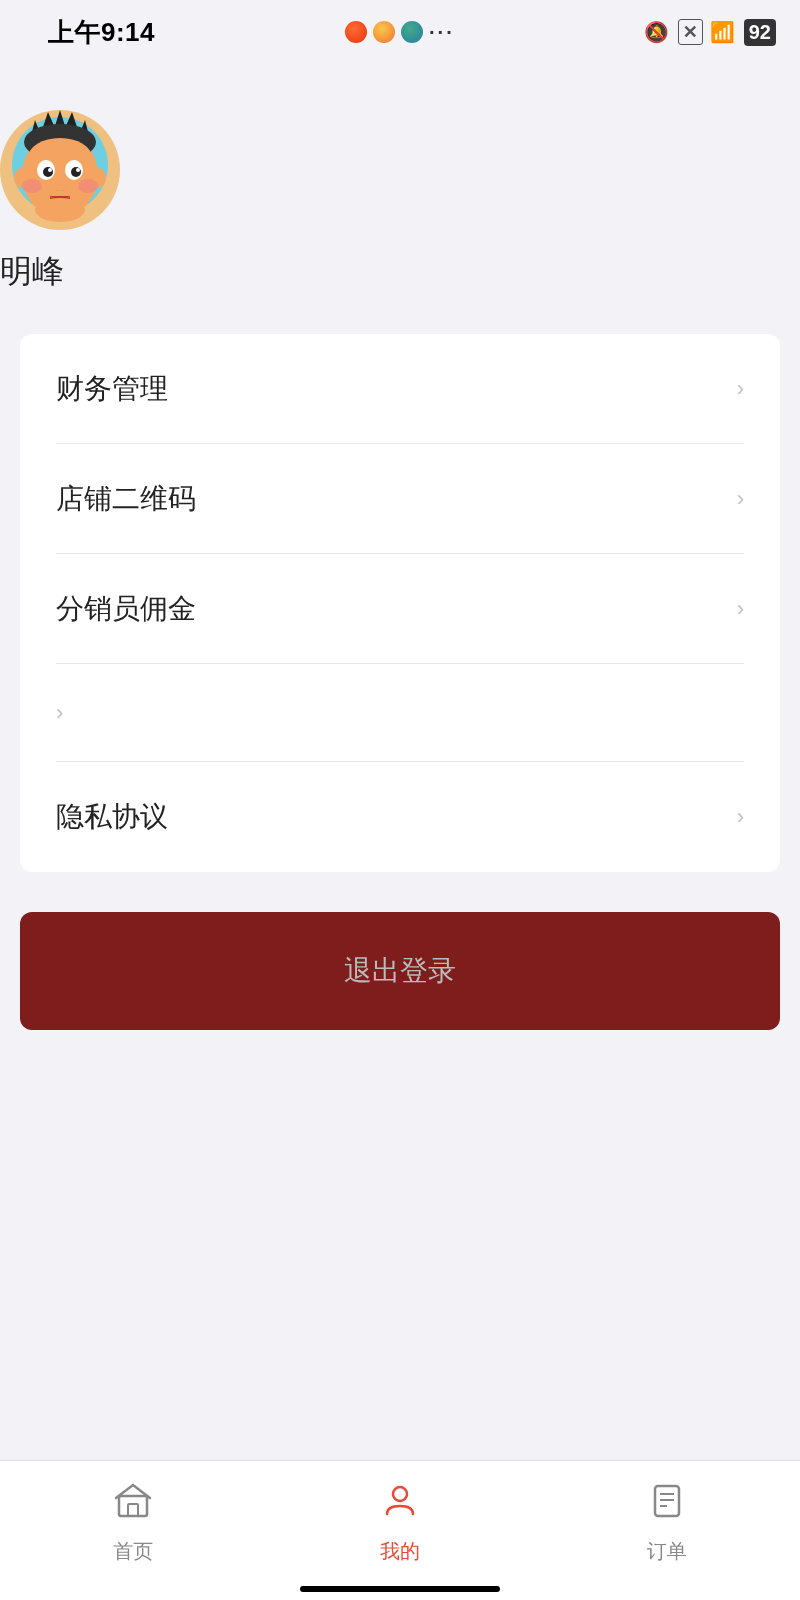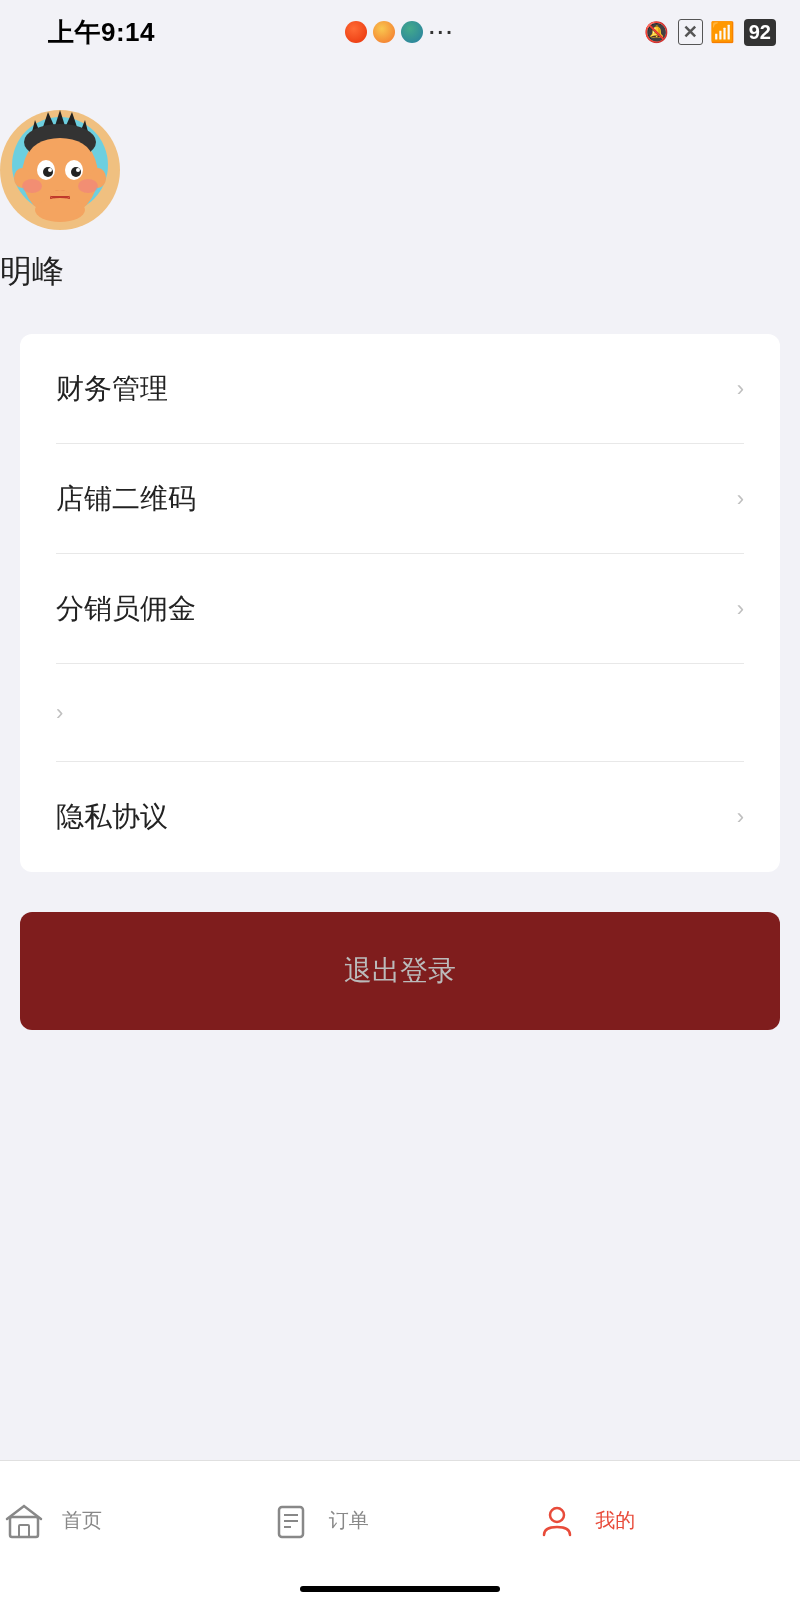--- a/index.html
+++ b/index.html
@@ -150,21 +150,21 @@
       height: 140px;
       background: #fff;
       border-top: 1px solid #e0e0e0;
       display: flex;
       align-items: center;
       justify-content: space-around;
       padding-bottom: 20px;
     }
     .nav-item {
       display: flex;
-      flex-direction: row;
+      flex-direction: column;
       align-items: center;
       gap: 14px;
       cursor: pointer;
       flex: 1;
     }
     .nav-icon {
       width: 48px;
       height: 48px;
       display: flex;
       align-items: center;
@@ -291,34 +291,34 @@
     <div class="nav-icon">
       <svg width="40" height="40" viewBox="0 0 40 40" fill="none" xmlns="http://www.w3.org/2000/svg">
         <rect x="6" y="16" width="28" height="20" rx="2" stroke="#888" stroke-width="2.5" fill="none"></rect>
         <path d="M3 18 L20 5 L37 18" stroke="#888" stroke-width="2.5" stroke-linecap="round" fill="none"></path>
         <rect x="15" y="24" width="10" height="12" rx="1" stroke="#888" stroke-width="2" fill="none"></rect>
       </svg>
     </div>
     <span class="nav-label">首页</span>
   </div>
   <div class="nav-item">
+    <div class="nav-icon active">
+      <svg width="40" height="40" viewBox="0 0 40 40" fill="none" xmlns="http://www.w3.org/2000/svg">
+        <circle cx="20" cy="14" r="7" stroke="#e84b3a" stroke-width="2.5" fill="none"></circle>
+        <path d="M7 34 Q7 26 20 26 Q33 26 33 34" stroke="#e84b3a" stroke-width="2.5" stroke-linecap="round" fill="none"></path>
+      </svg>
+    </div>
+    <span class="nav-label active">我的</span>
+  </div>
+  <div class="nav-item">
     <div class="nav-icon">
       <svg width="40" height="40" viewBox="0 0 40 40" fill="none" xmlns="http://www.w3.org/2000/svg">
         <rect x="8" y="6" width="24" height="30" rx="3" stroke="#888" stroke-width="2.5" fill="none"></rect>
         <line x1="13" y1="14" x2="27" y2="14" stroke="#888" stroke-width="2"></line>
         <line x1="13" y1="20" x2="27" y2="20" stroke="#888" stroke-width="2"></line>
         <line x1="13" y1="26" x2="20" y2="26" stroke="#888" stroke-width="2"></line>
       </svg>
     </div>
     <span class="nav-label">订单</span>
   </div>
-  <div class="nav-item">
-    <div class="nav-icon active">
-      <svg width="40" height="40" viewBox="0 0 40 40" fill="none" xmlns="http://www.w3.org/2000/svg">
-        <circle cx="20" cy="14" r="7" stroke="#e84b3a" stroke-width="2.5" fill="none"></circle>
-        <path d="M7 34 Q7 26 20 26 Q33 26 33 34" stroke="#e84b3a" stroke-width="2.5" stroke-linecap="round" fill="none"></path>
-      </svg>
-    </div>
-    <span class="nav-label active">我的</span>
-  </div>
 </div>
 
 <div class="home-indicator"></div>
 
 </body></html>

